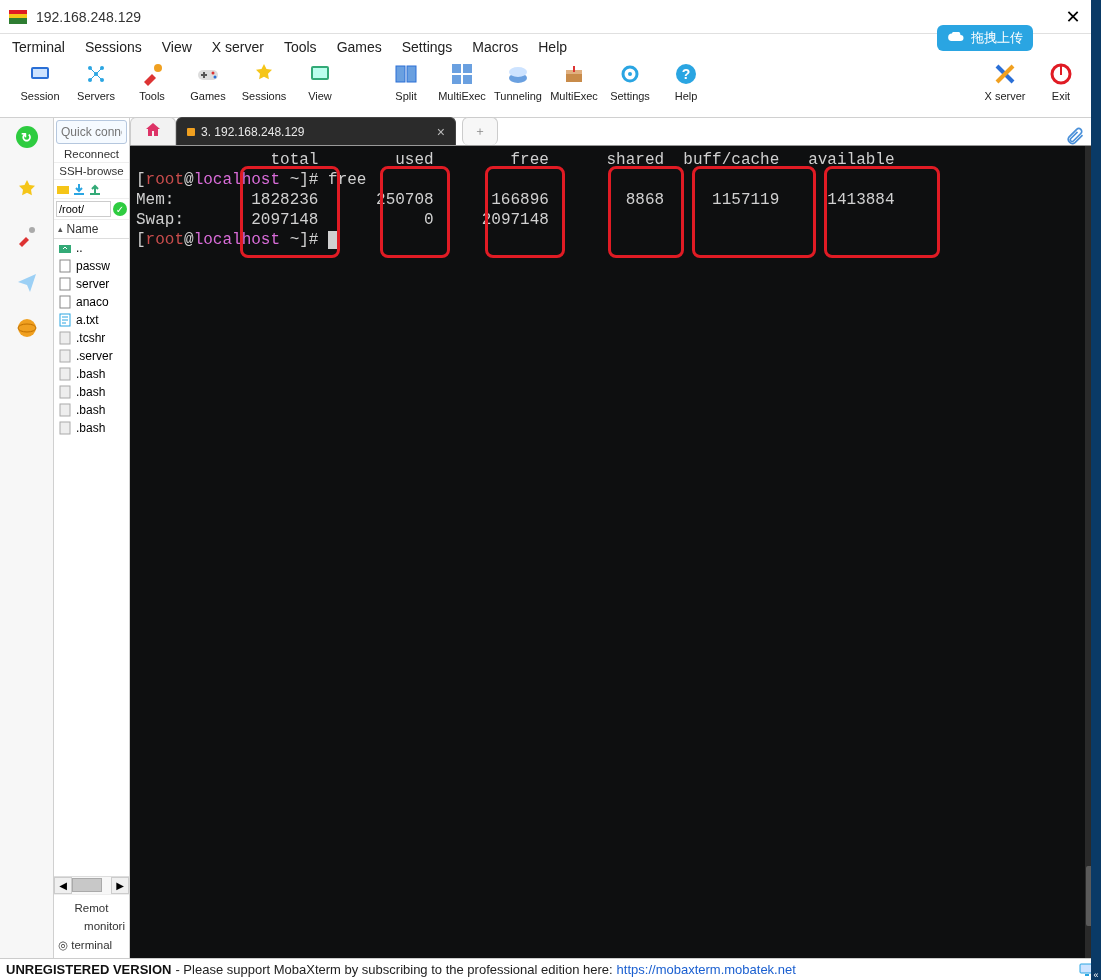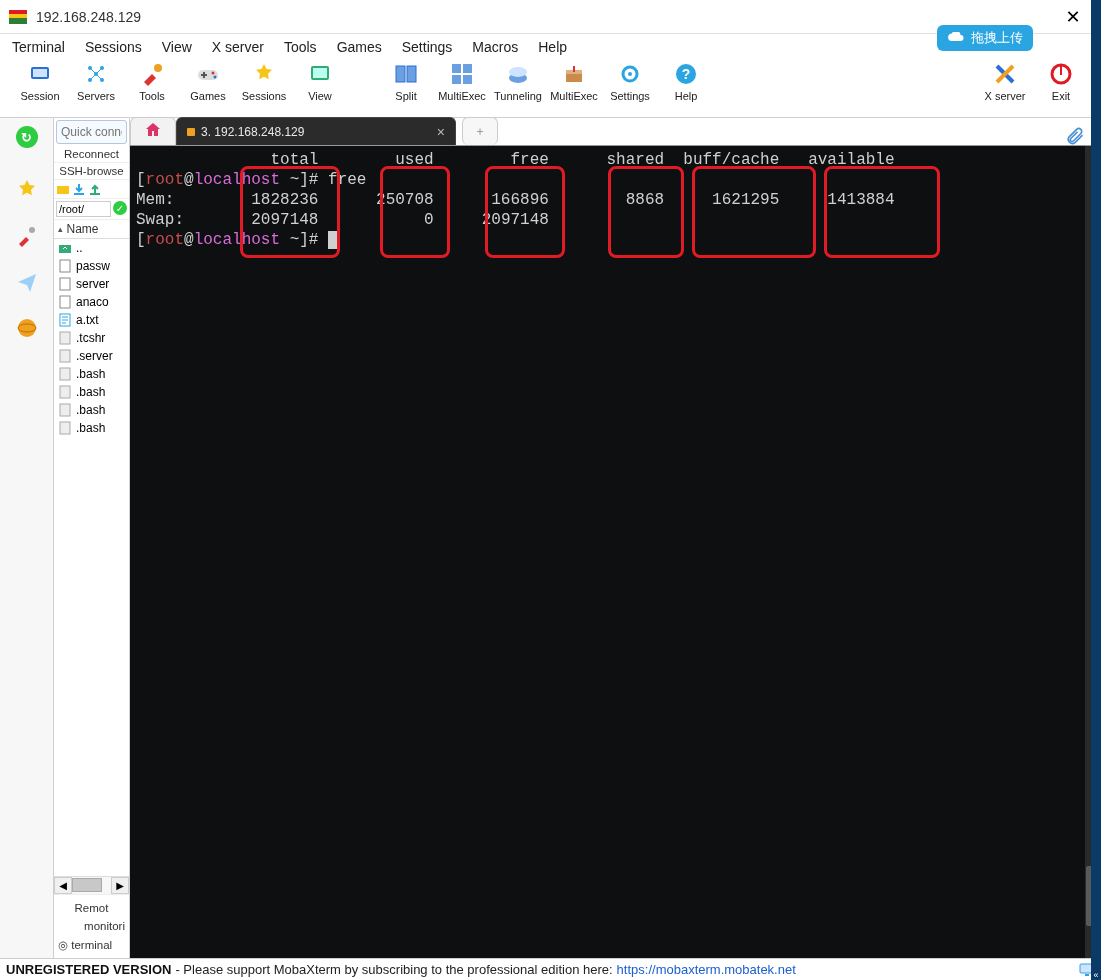--- a/index.html
+++ b/index.html
@@ -30,21 +30,21 @@
   
   
   .left-col { width: 54px; background: #f7f7f7; border-right: 1px solid #d0d0d0; display: flex; flex-direction: column; align-items: center; padding-top: 48px; gap: 18px; }
   .left-col .lbtn { width: 28px; height: 28px; border-radius: 4px; display:flex; align-items:center; justify-content:center; cursor:pointer; }
   .left-col .lbtn.green { background:#2ecc40; color:#fff; border-radius:50%; width:22px; height:22px; font-weight:bold; margin-top:-40px; margin-bottom:10px;}
   
   
   .sidebar { width: 76px; background: #fff; border-right: 1px solid #d0d0d0; display: flex; flex-direction: column; }
   .sidebar .quick { height: 24px; border: 1px solid #b5c7de; background:#f5faff; margin:2px; padding:2px 4px; font-size:12px; color:#888; overflow:hidden; white-space:nowrap; border-radius:3px;}
   .sidebar .reconnect { font-size: 11.5px; text-align:center; padding: 2px 0; color:#333; border-bottom:1px solid #eee;}
-  .sidebar .pathbar { display:flex; align-items:flex-start; gap:2px; padding:2px; border-bottom:1px solid #eee;}
+  .sidebar .pathbar { display:flex; align-items:center; gap:2px; padding:2px; border-bottom:1px solid #eee;}
   .sidebar .pathbar .mini { width:14px; height:14px; }
   .sidebar .pathbar input { flex:1; min-width:0; font-size:11px; border:1px solid #ccc; padding:1px 2px; }
   .sidebar .pathbar .ok { width:14px; height:14px; border-radius:50%; background:#2ecc40; color:#fff; font-size:10px; display:flex; align-items:center; justify-content:center;}
   .sidebar .namehdr { background:#fff; border-bottom:1px solid #ddd; padding:2px 4px; font-size:12px; color:#333; display:flex; align-items:center; gap:4px;}
   .sidebar .namehdr::before { content:"▴"; font-size:9px; color:#555;}
   .sidebar .files { flex:1; overflow:hidden; font-size:12px; }
   .sidebar .file { display:flex; align-items:center; gap:4px; padding:2px 4px; white-space:nowrap; overflow:hidden;}
   .sidebar .file .ficon { width:14px; height:14px; flex:none; }
   .sidebar .hscroll { height:18px; display:flex; border-top:1px solid #ddd;}
   .sidebar .hscroll .arr { width:18px; display:flex; align-items:center; justify-content:center; border:1px solid #ccc; background:#f0f0f0; font-size:10px;}
@@ -417,21 +417,21 @@
         <span class="close">×</span>
       </div>
       <div class="tab plus">
         <span>＋</span>
       </div>
     </div>
 
     <div class="terminal">
 <div class="row">              <span>total</span>        <span>used</span>        <span>free</span>      <span>shared</span>  <span>buff/cache</span>   <span>available</span></div>
 <div class="row">[<span class="pr-root">root</span><span class="pr-at">@</span><span class="pr-host">localhost</span><span class="pr-rest"> ~]# </span><span>free</span></div>
-<div class="row"><span>Mem:</span>        <span>1828236</span>      <span>250708</span>      <span>166896</span>        <span>8868</span>     <span>1621295</span>     <span>1413884</span></div>
+<div class="row"><span>Mem:</span>        <span>1828236</span>      <span>250708</span>      <span>166896</span>        <span>8868</span>     <span>1157119</span>     <span>1413884</span></div>
 <div class="row"><span>Swap:</span>       <span>2097148</span>           <span>0</span>     <span>2097148</span></div>
 <div class="row">[<span class="pr-root">root</span><span class="pr-at">@</span><span class="pr-host">localhost</span><span class="pr-rest"> ~]# </span><span class="cursor"></span></div>
 
       <div class="vscroll">
         <div class="vthumb" style="top:720px; height:60px;"></div>
       </div>
 
       <div class="redbox" style="left:110px; top:20px; width:100px; height:92px;"></div>
       <div class="redbox" style="left:250px; top:20px; width:70px; height:92px;"></div>
       <div class="redbox" style="left:355px; top:20px; width:80px; height:92px;"></div>

